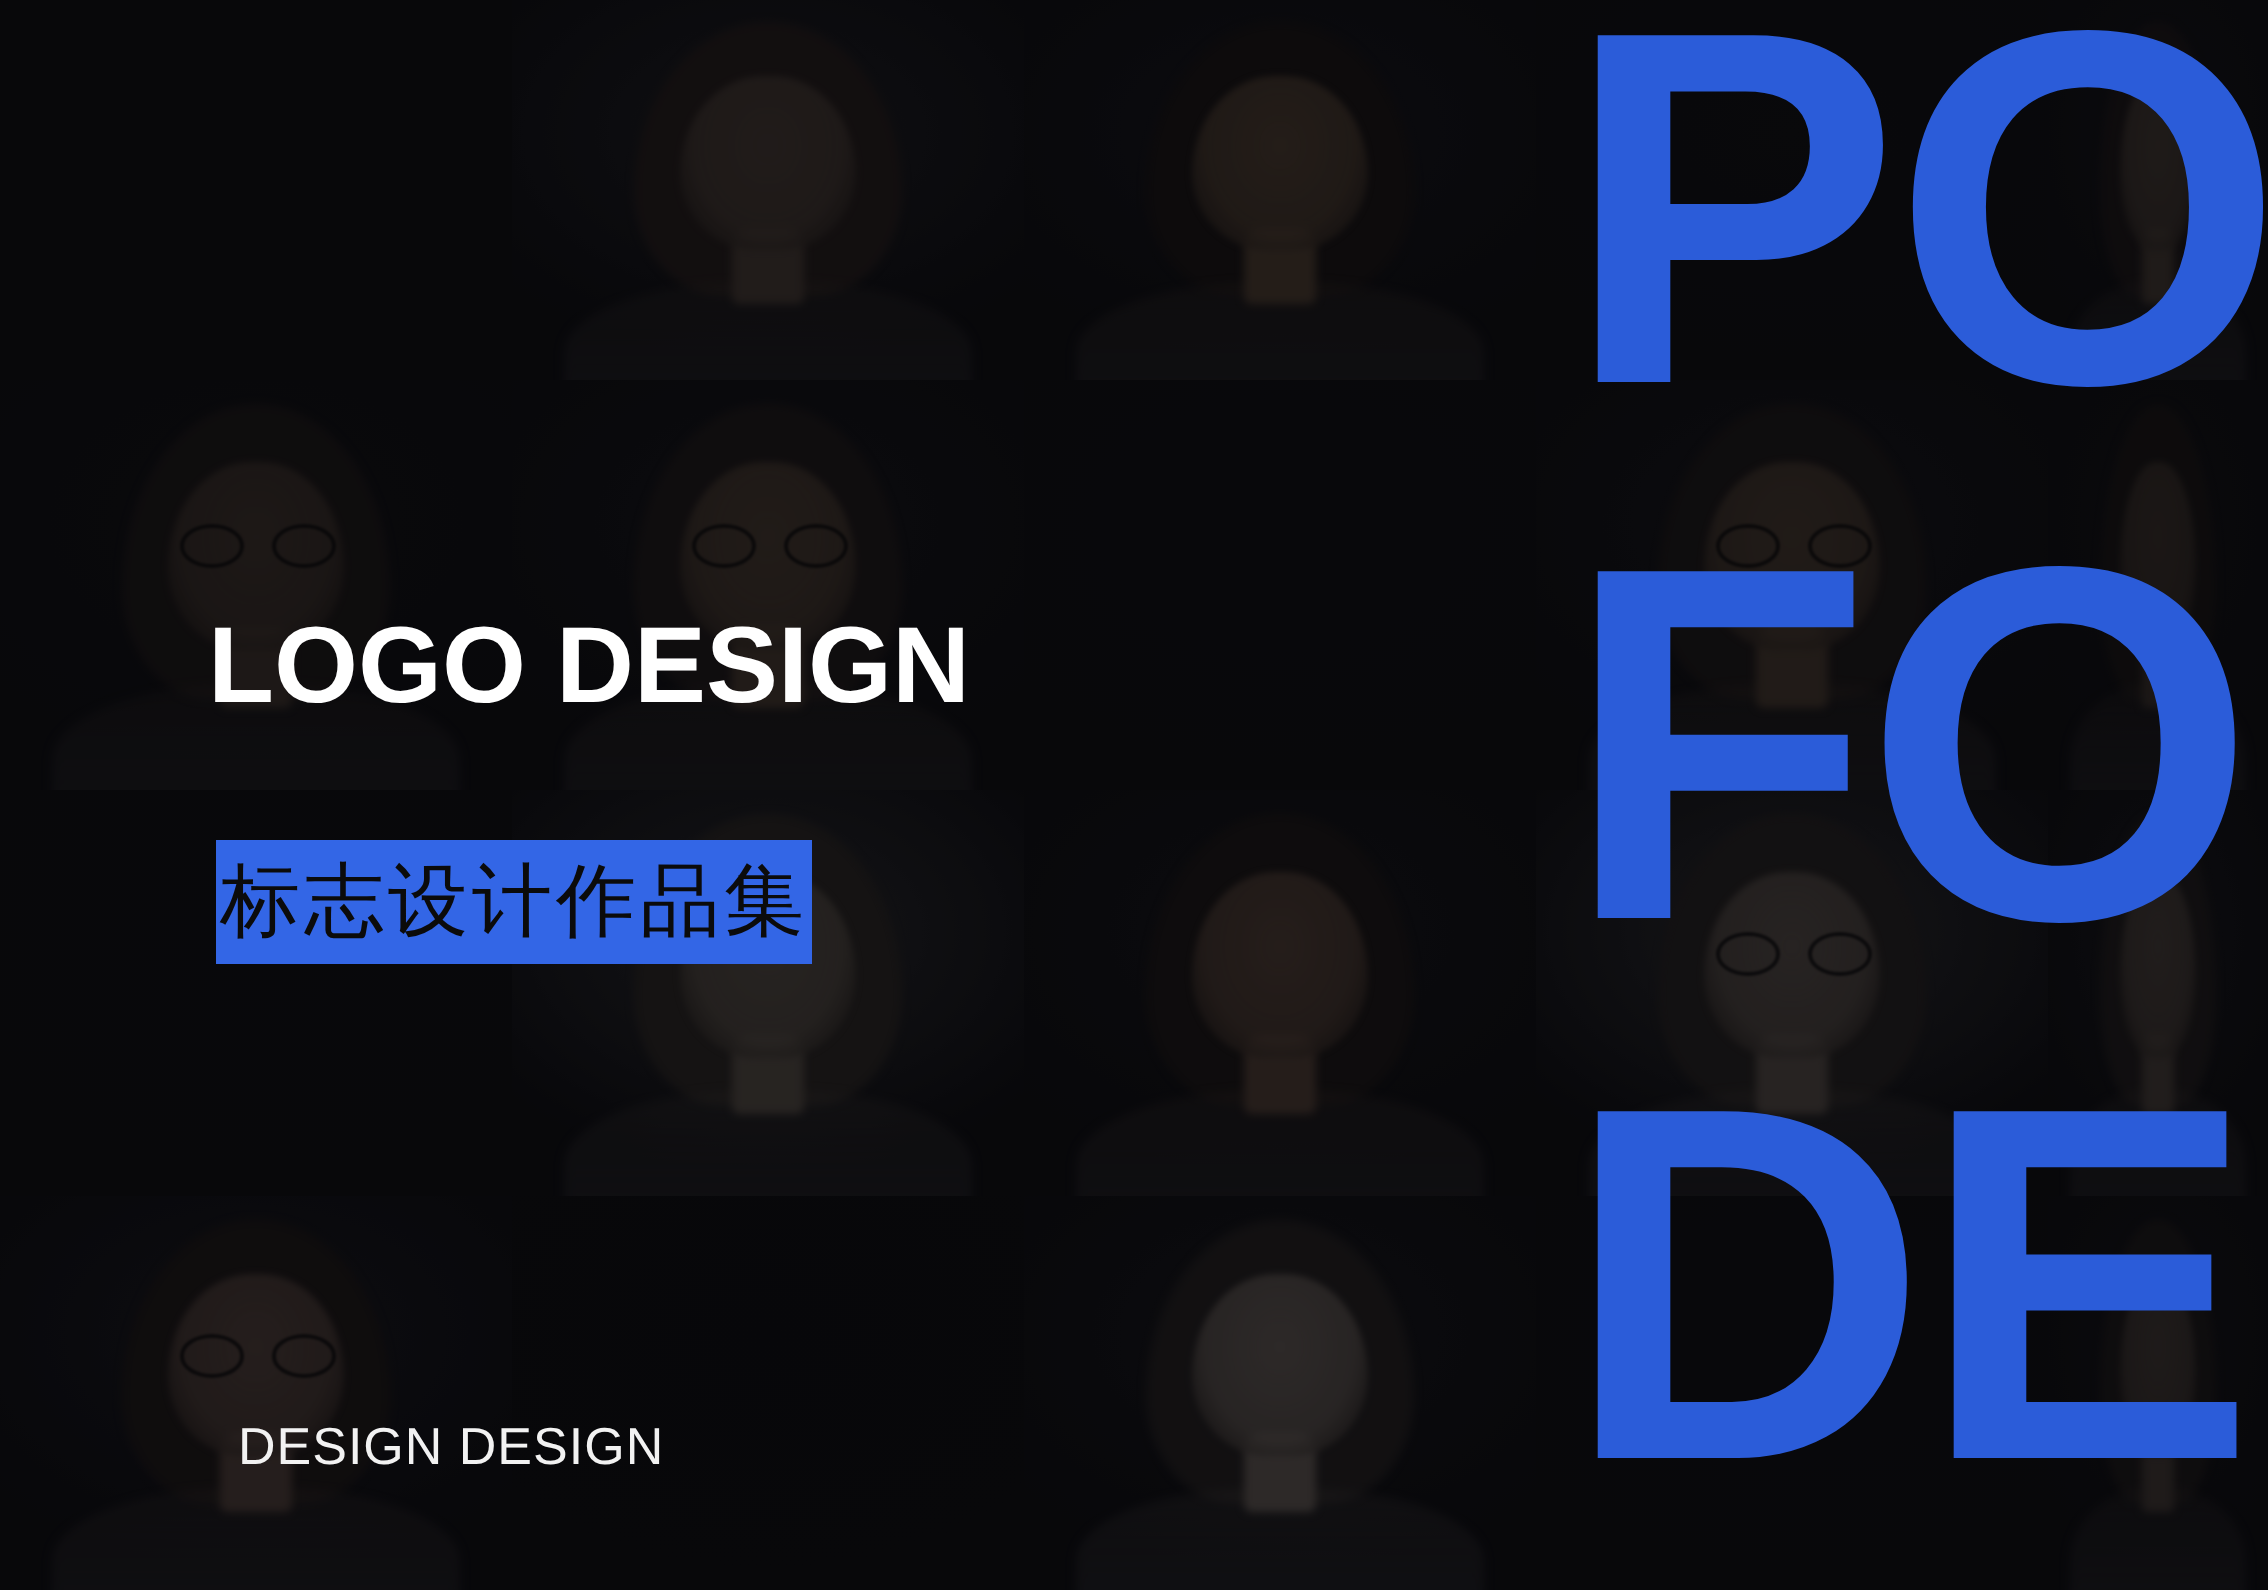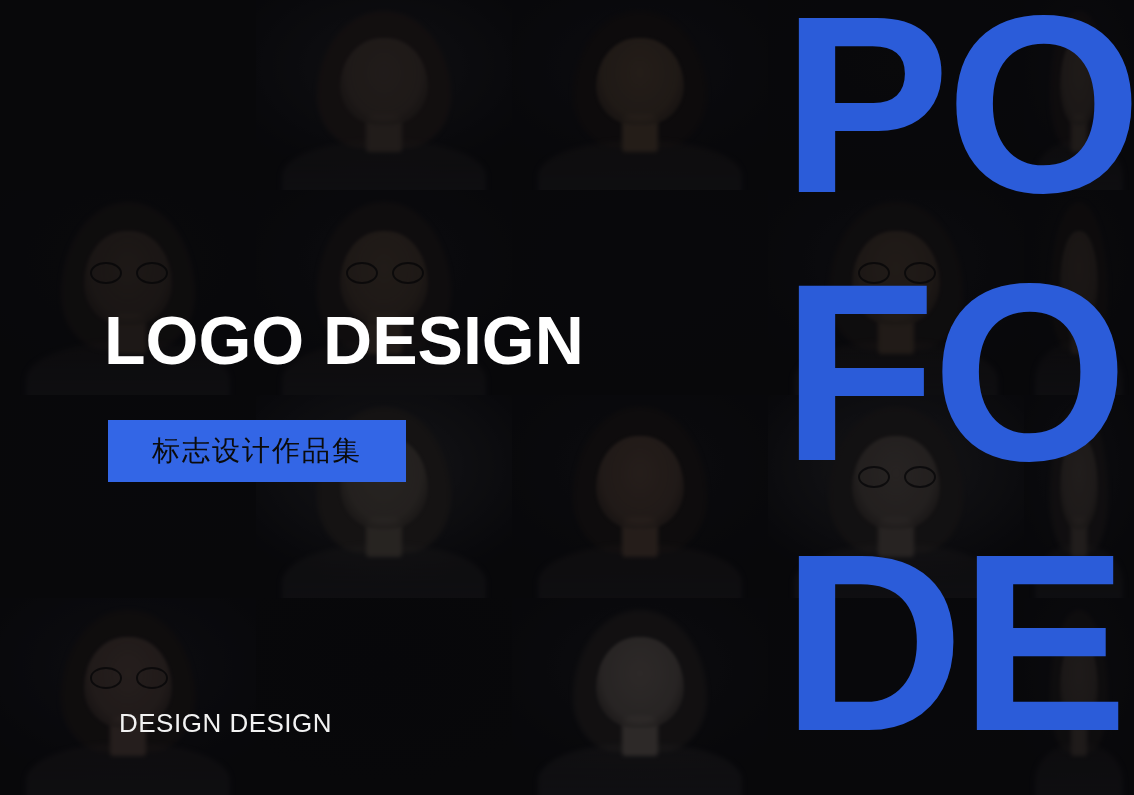--- a/index.html
+++ b/index.html
@@ -83,40 +83,40 @@
   }
   .bl1 { top: -18px; }
   .bl2 { top: 250px; }
   .bl3 { top: 520px; }
 
   
   .title {
     position: absolute;
     left: 104px;
     top: 306px;
-    font-size: 68px;
+    font-size: 54px;
     font-weight: 700;
     letter-spacing: 0px;
     color: #ffffff;
     white-space: nowrap;
     line-height: 1;
   }
   .badge {
     position: absolute;
     left: 108px;
     top: 420px;
     width: 298px;
     height: 62px;
     background: #3366e6;
     display: flex;
     align-items: center;
     justify-content: center;
   }
   .badge-text {
-    font-size: 28px;
+    font-size: 40px;
     font-weight: 400;
     color: #0b0b0b;
     letter-spacing: 2px;
     line-height: 1;
     font-family: "DejaVu Sans", sans-serif;
   }
   .footer {
     position: absolute;
     left: 119px;
     top: 708px;

